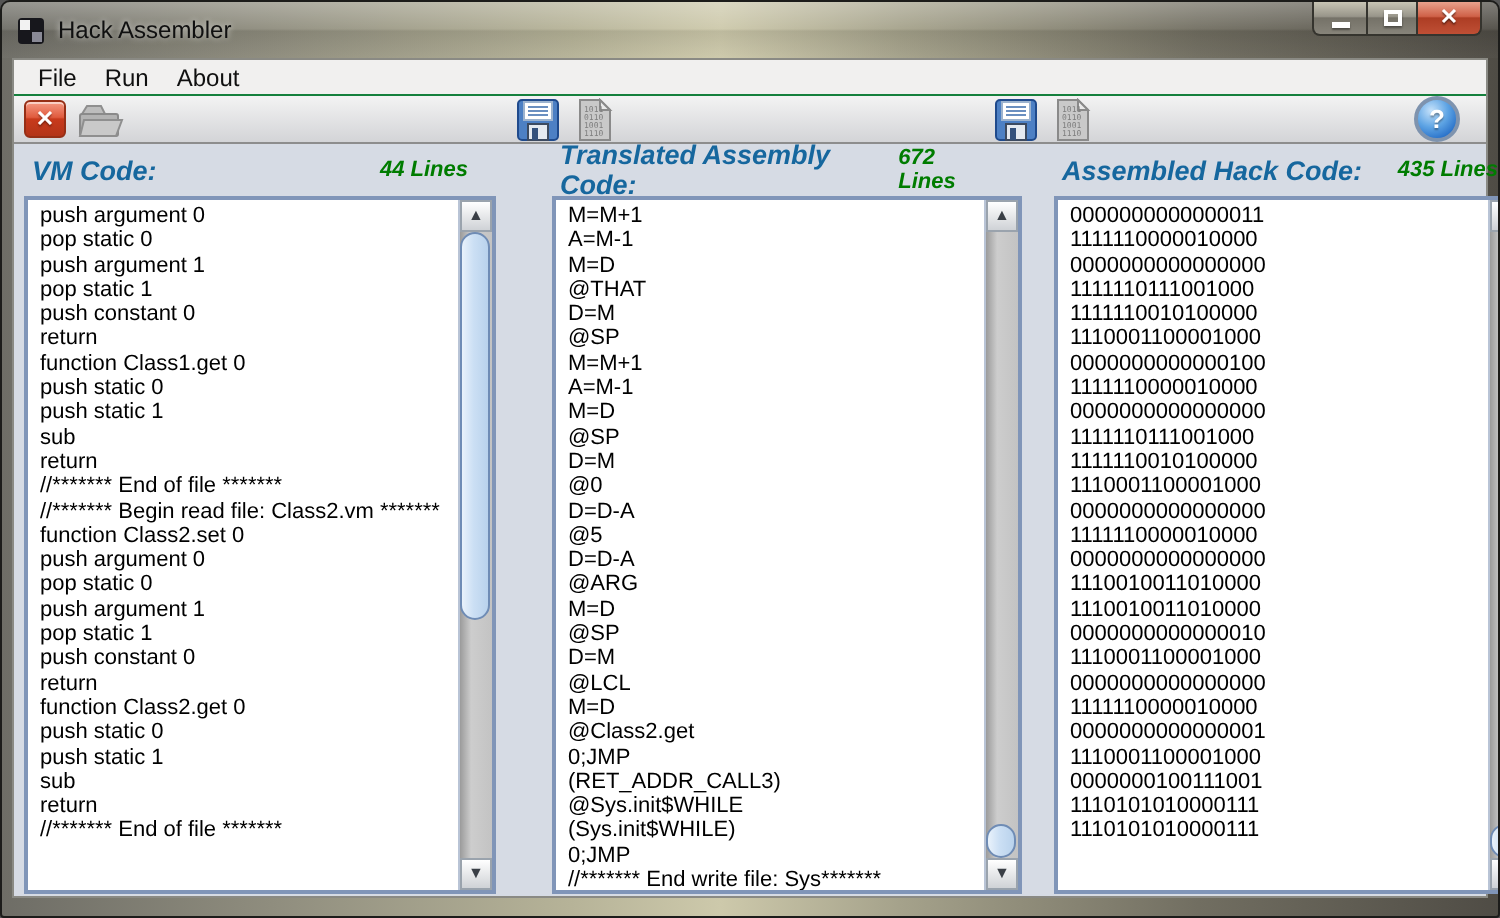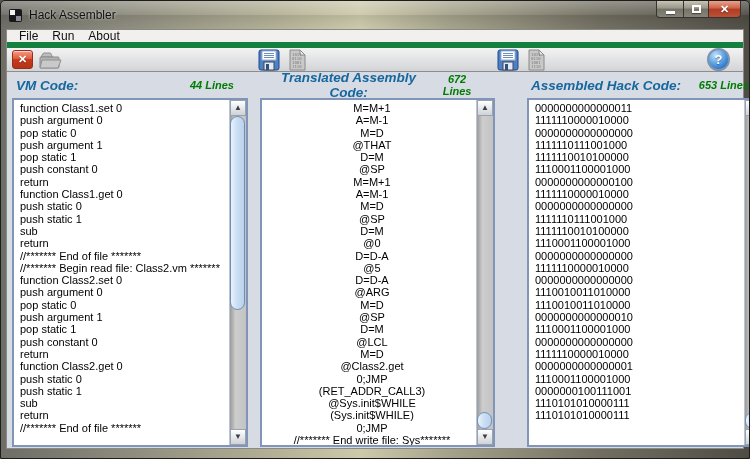--- a/index.html
+++ b/index.html
@@ -40,21 +40,21 @@
   .glyph-max { width:9px; height:8px; border:2px solid #fff; box-shadow:0 1px 1px rgba(0,0,0,.4); }
   .glyph-x { color:#fff; font-size:11px; font-weight:bold; line-height:1; text-shadow:0 1px 1px rgba(0,0,0,.45); }
 
   
   .client {
     position:absolute; top:28px; left:5px; right:5px; bottom:9px;
     background:#d6dbe4; border:1px solid #8a8a84;
     display:flex; flex-direction:column;
   }
   .menubar {
-    height:18px; background:#f1f0ef; border-bottom:6px solid #15803d;
+    height:18px; background:#f1f0ef; border-bottom:1px solid #15803d;
     display:flex; align-items:center; padding-left:5px; flex:0 0 auto;
   }
   .menu-item { font-size:12px; color:#101010; padding:1px 7px; }
   .toolbar {
     position:relative; height:24px; flex:0 0 auto;
     background:linear-gradient(to bottom,#f3f3f3,#d3d4d7);
     border-bottom:1px solid #8d8d8d;
   }
   .tb { position:absolute; top:1px; display:flex; align-items:center; justify-content:center; }
 
@@ -75,21 +75,21 @@
     left:700px; top:0px; width:23px; height:23px; border-radius:50%;
     border:2px solid #7e93ae;
     background:radial-gradient(circle at 35% 28%, #c6e2fa, #5ea4e4 45%, #2b73ca 78%, #1d5cb2);
     color:#fff; font-size:13px; font-weight:bold; text-shadow:0 1px 1px rgba(0,0,0,.35);
   }
 
   
   .main { position:relative; flex:1; }
   .panel { position:absolute; top:0; }
   .panel-1 { left:5px;   width:236px; }
-  .panel-2 { left:253px; width:235px;text-align:center; }
+  .panel-2 { left:269px; width:235px; }
   .panel-3 { left:520px; width:236px; }
   .panel-header {
     height:26px; display:flex; align-items:center; justify-content:space-between;
     padding:0 14px 0 4px;
     font-style:italic;
   }
   .panel-title { font-size:13.5px; font-weight:bold; color:#16679e; }
   .panel-count { font-size:11px; font-weight:bold; color:#007c00; }
   .textarea {
     height:349px; background:#fff; border:2px solid #8095b8;
@@ -208,21 +208,20 @@
 
     <div class="main">
 
       <div class="panel panel-1">
         <div class="panel-header">
           <span class="panel-title">VM Code:</span>
           <span class="panel-count">44 Lines</span>
         </div>
         <div class="textarea">
           <div class="code">
-              <div class="code-line">function Class1.set 0</div>
               <div class="code-line">push argument 0</div>
               <div class="code-line">pop static 0</div>
               <div class="code-line">push argument 1</div>
               <div class="code-line">pop static 1</div>
               <div class="code-line">push constant 0</div>
               <div class="code-line">return</div>
               <div class="code-line">function Class1.get 0</div>
               <div class="code-line">push static 0</div>
               <div class="code-line">push static 1</div>
               <div class="code-line">sub</div>
@@ -295,21 +294,21 @@
               <div class="sb-thumb thumb-small"></div>
             </div>
             <div class="sb-btn">▼</div>
           </div>
         </div>
       </div>
 
       <div class="panel panel-3">
         <div class="panel-header">
           <span class="panel-title">Assembled Hack Code:</span>
-          <span class="panel-count">653 Lines</span>
+          <span class="panel-count">435 Lines</span>
         </div>
         <div class="textarea">
           <div class="code">
               <div class="code-line">0000000000000011</div>
               <div class="code-line">1111110000010000</div>
               <div class="code-line">0000000000000000</div>
               <div class="code-line">1111110111001000</div>
               <div class="code-line">1111110010100000</div>
               <div class="code-line">1110001100001000</div>
               <div class="code-line">0000000000000100</div>

